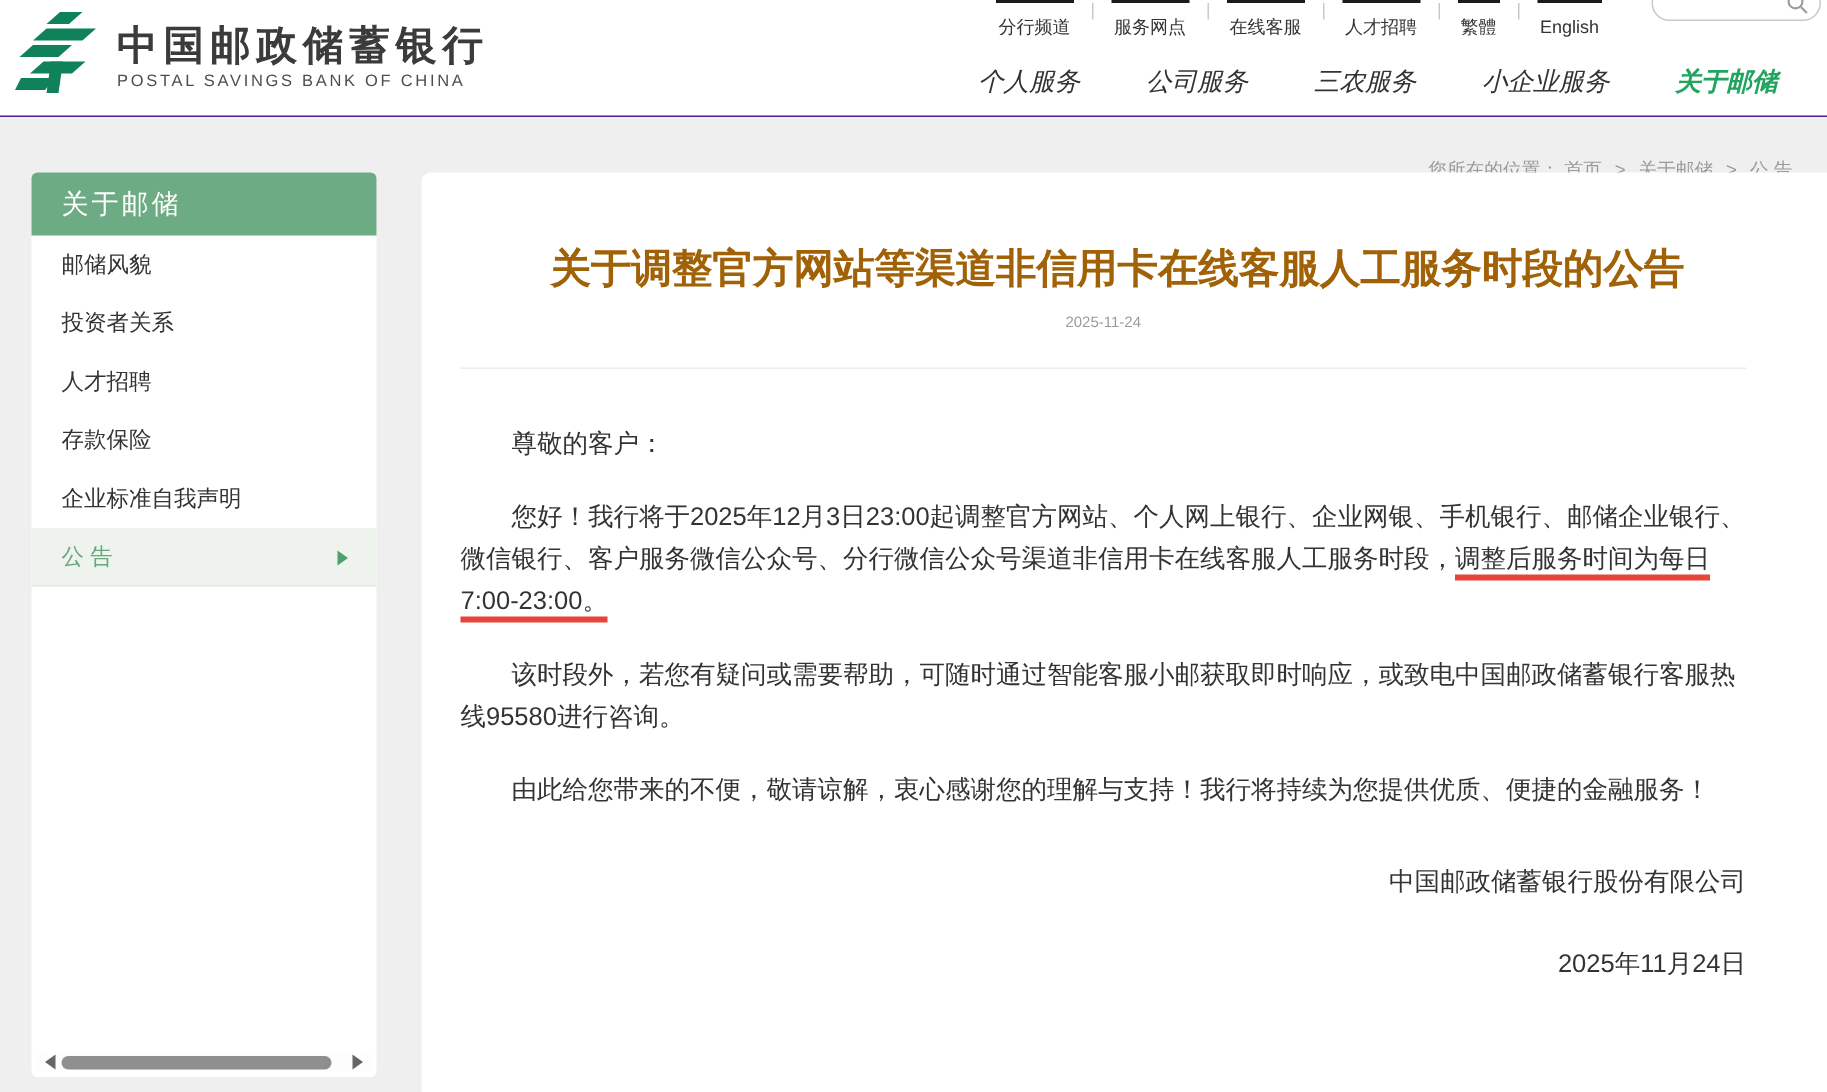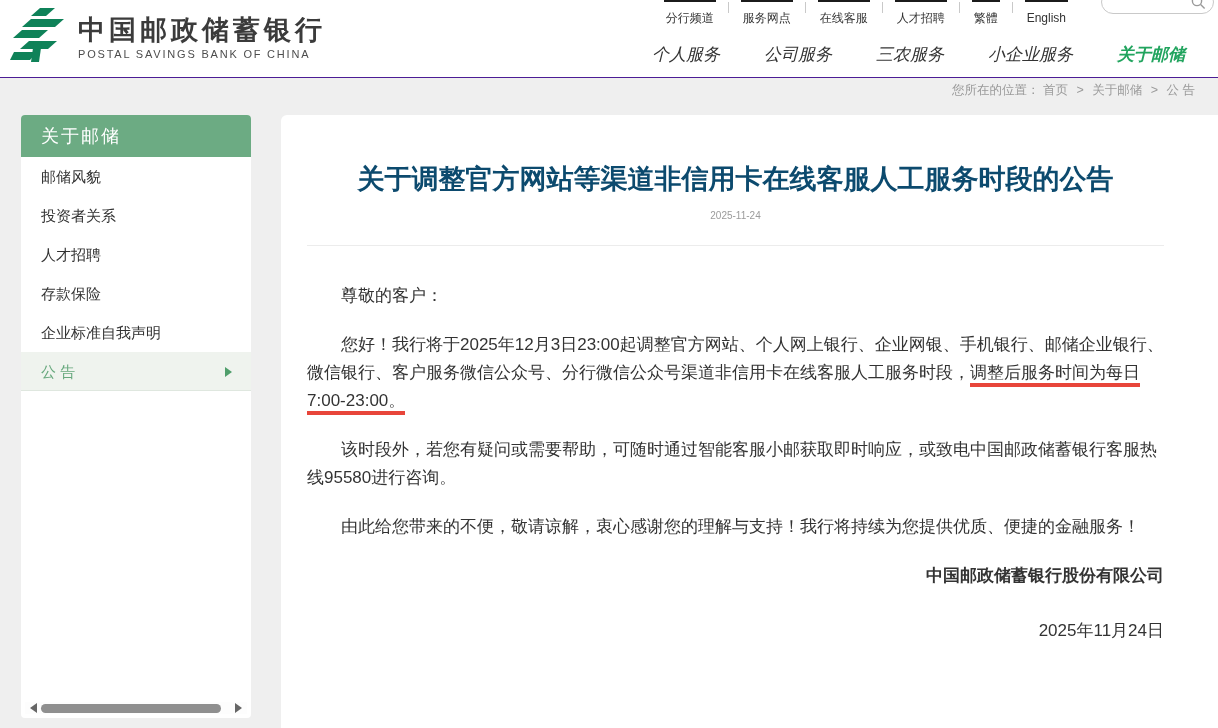--- a/index.html
+++ b/index.html
@@ -45,21 +45,21 @@
 
   .main-nav {
     position:absolute; bottom:11px; right:33px;
     display:flex; gap:44px; font-size:17px;
   }
   .main-nav a { color:#333; text-decoration:none; cursor:pointer;font-style:italic; }
   .main-nav a.active { color:#21a45e; font-weight:bold; }
 
   
   .breadcrumb {
-    position:absolute; top:82px; right:23px;
+    position:absolute; top:105px; right:23px;
     font-size:12.5px; color:#9a9a9a;text-align:center;
   }
   .breadcrumb a { color:#9a9a9a; text-decoration:none; cursor:pointer; }
   .crumb-sep { margin:0 5px; }
 
   
   .sidebar {
     position:absolute; left:21px; top:115px; width:230px; height:603px;
     background:#fff; border-radius:4px;
   }
@@ -97,33 +97,33 @@
     width:180px; height:9px; background:#8f8f8f; border-radius:5px; cursor:pointer;
   }
 
   
   .content {
     position:absolute; left:281px; top:115px; right:0; bottom:0;
     background:#fff; border-radius:6px 0 0 0;
     padding:42px 54px 0 26px;
   }
   .article-title {
-    font-size:27px; font-weight:bold; color:#0c4a6e;
-    text-align:center; line-height:44px;
+    font-size:27px; font-weight:bold; color:#a16207;
+    text-align:right; line-height:44px;
     max-width:775px; margin:0 auto;
   }
   .article-date {
     text-align:center; color:#9b9b9b; font-size:10px; margin-top:9px;
   }
   .divider { border:none; border-top:1px solid #ececec; margin-top:24px; }
   .article-body { font-size:17px; line-height:28px; color:#333; }
   .article-body p { text-indent:2em; margin-top:21px; }
   .article-body p.salutation { margin-top:36px; }
   .hl-red { border-bottom:4px solid #e8453a; padding-bottom:1px; }
-  .signature { text-align:right; margin-top:21px; font-size:17px;font-weight:bold; }
+  .signature { text-align:right; margin-top:33px; font-size:17px; }
   .sign-date { text-align:right; margin-top:27px; font-size:17px; }
 </style>
 </head>
 <body>
 
 <div class="site-header">
 
   <div class="logo">
     <span class="logo-emblem">
       <svg width="56" height="54" viewBox="0 0 56 54">

